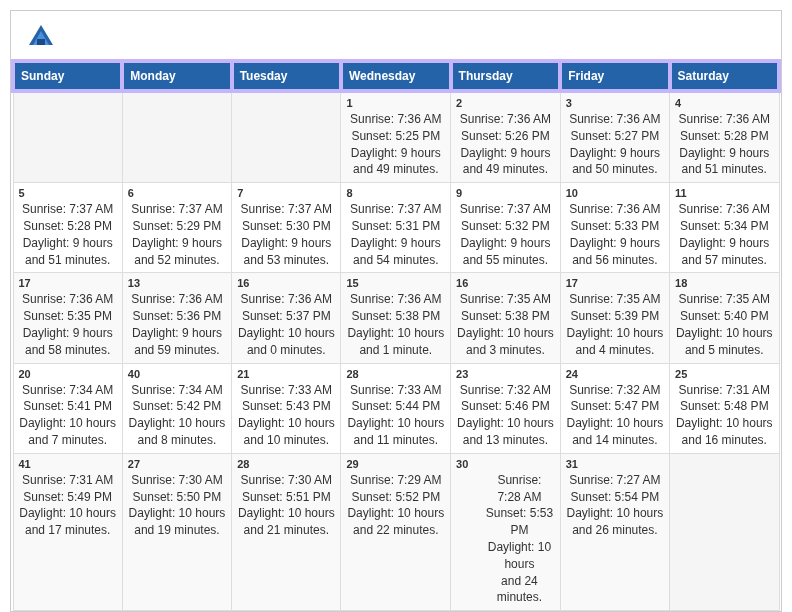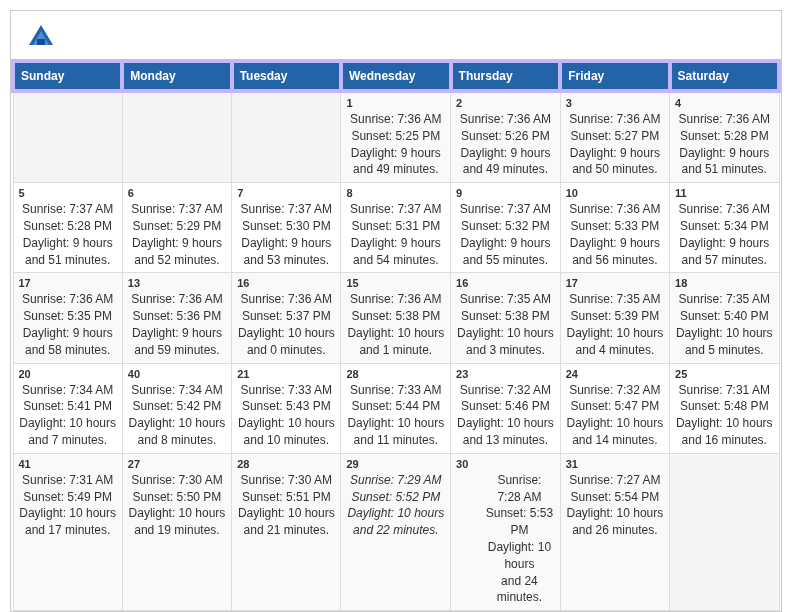--- a/index.html
+++ b/index.html
@@ -347,21 +347,21 @@
           </td>
           <td>
             <span class="day-number">28</span>
             <div class="day-info" style="white-space: pre-line;">Sunrise: 7:30 AM
 Sunset: 5:51 PM
 Daylight: 10 hours
 and 21 minutes.</div>
           </td>
           <td>
             <span class="day-number">29</span>
-            <div class="day-info" style="white-space: pre-line; font-style: italic;">Sunrise: 7:29 AM
+            <div class="day-info" style="white-space: pre-line;">Sunrise: 7:29 AM
 Sunset: 5:52 PM
 Daylight: 10 hours
 and 22 minutes.</div>
           </td>
           <td>
             <span class="day-number">30</span>
             <div class="day-info" style="white-space: pre-line; margin-left: 28px;">Sunrise: 7:28 AM
 Sunset: 5:53 PM
 Daylight: 10 hours
 and 24 minutes.</div>

